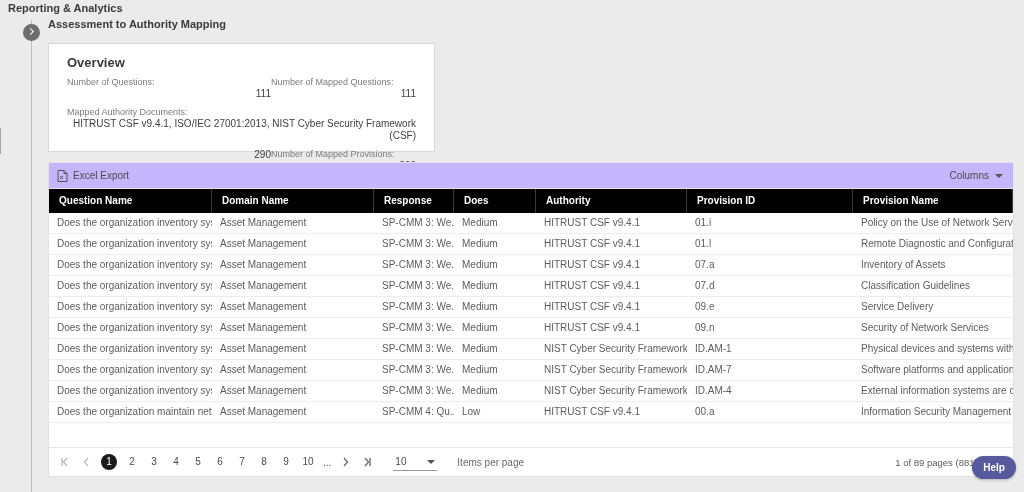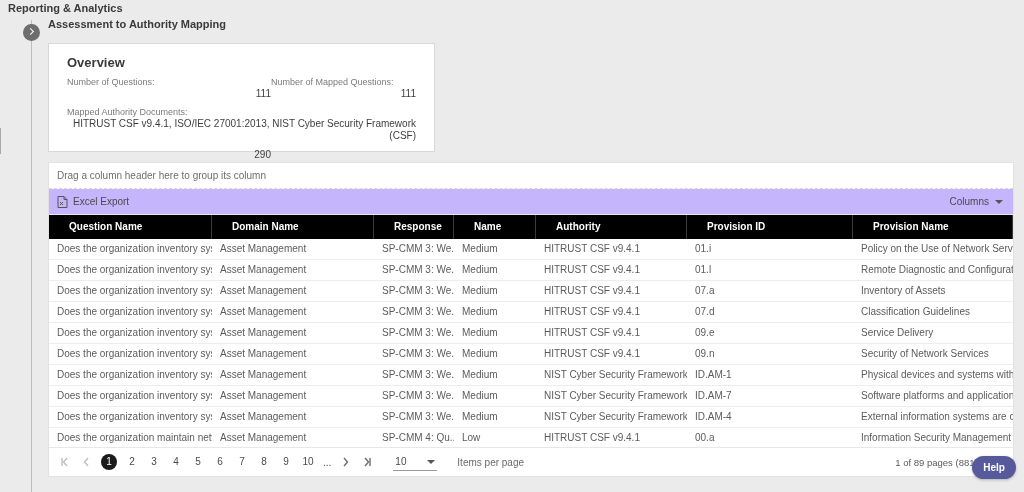--- a/index.html
+++ b/index.html
@@ -76,21 +76,21 @@
     border-left:4px solid transparent; border-right:4px solid transparent;
     border-top:4px solid #555;
   }
   
   .thead {
     display:grid; grid-template-columns:163px 162px 80px 82px 151px 166px 160px;
     background:#000; height:24px;
   }
   .th {
     color:#fff; font-size:10px; font-weight:bold;
-    line-height:24px; padding-left:20px;
+    line-height:24px; padding-left:10px;
     border-right:1px solid #3a3a3a;
     overflow:hidden; white-space:nowrap; cursor:pointer;
   }
   .trow {
     display:grid; grid-template-columns:163px 162px 80px 82px 151px 166px 160px;
     height:21px; border-bottom:1px solid #ededed; background:#fff;
   }
   .td {
     font-size:10px; color:#5c5c5c; line-height:20px; padding-left:8px;
     overflow:hidden; white-space:nowrap;
@@ -156,44 +156,47 @@
         <div class="ov-label">Number of Mapped Questions:</div>
         <div class="ov-value">111</div>
       </div>
       <div class="ov-field full">
         <div class="ov-label">Mapped Authority Documents:</div>
         <div class="ov-value">HITRUST CSF v9.4.1, ISO/IEC 27001:2013, NIST Cyber Security Framework (CSF)</div>
       </div>
       <div class="ov-field">
         <div class="ov-value">290</div>
       </div>
+      <div class="ov-field">
+        <div class="ov-label">Number of Mapped Provisions:</div>
+        <div class="ov-value">263</div>
+      </div>
     </div>
 </div>
 
 <div class="grid-container">
-  <div class="group-panel">Drag a column header here to group its column</div>
   <div class="toolbar">
     <div class="excel-export">
       <svg width="11" height="12" viewBox="0 0 11 12">
         <path d="M1 0.5 h6 l3 3 v8 h-9 z" fill="none" stroke="#555" stroke-width="1"></path>
         <path d="M7 0.5 v3 h3" fill="none" stroke="#555" stroke-width="1"></path>
         <path d="M3 6 l3 3 M6 6 l-3 3" stroke="#555" stroke-width="1"></path>
       </svg>
       <span>Excel Export</span>
     </div>
     <div class="columns-btn">
       <span>Columns</span>
       <span class="caret-down"></span>
     </div>
   </div>
   <div class="thead">
       <div class="th">Question Name</div>
       <div class="th">Domain Name</div>
       <div class="th">Response</div>
-      <div class="th">Name</div>
+      <div class="th">Does</div>
       <div class="th">Authority</div>
       <div class="th">Provision ID</div>
       <div class="th">Provision Name</div>
     </div>
   <div>
       <div class="trow">
         <div class="td">Does the organization inventory system ...</div>
         <div class="td">Asset Management</div>
         <div class="td">SP-CMM 3: We...</div>
         <div class="td">Medium</div>

